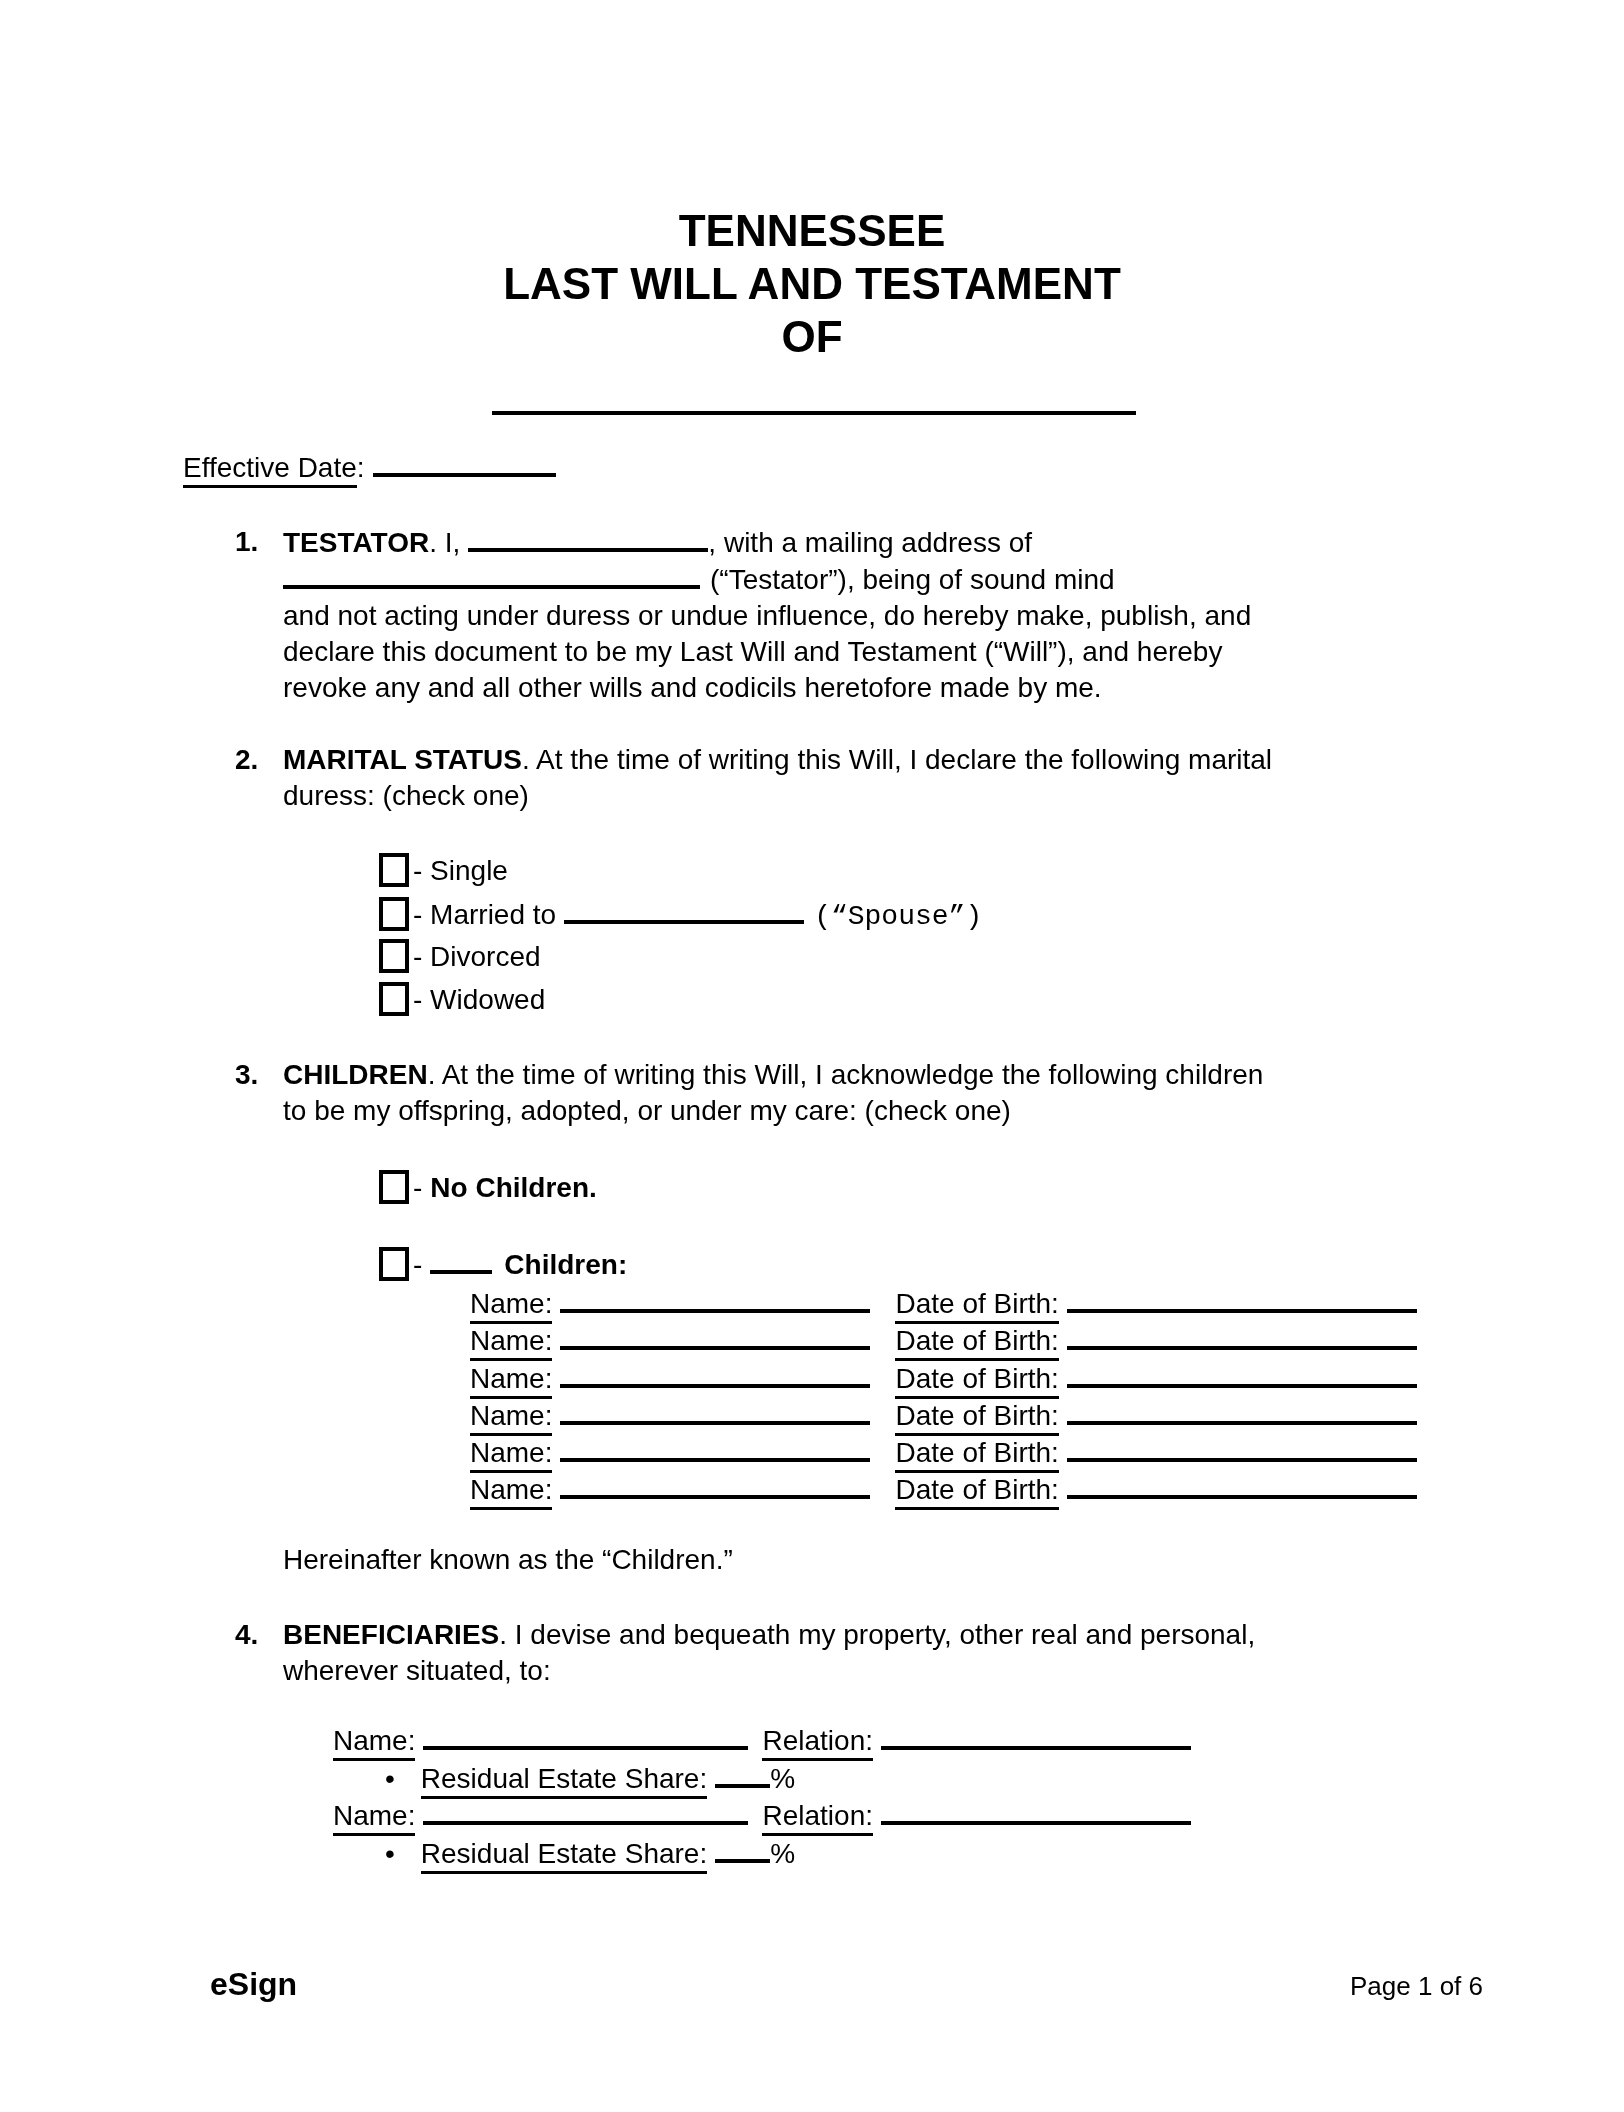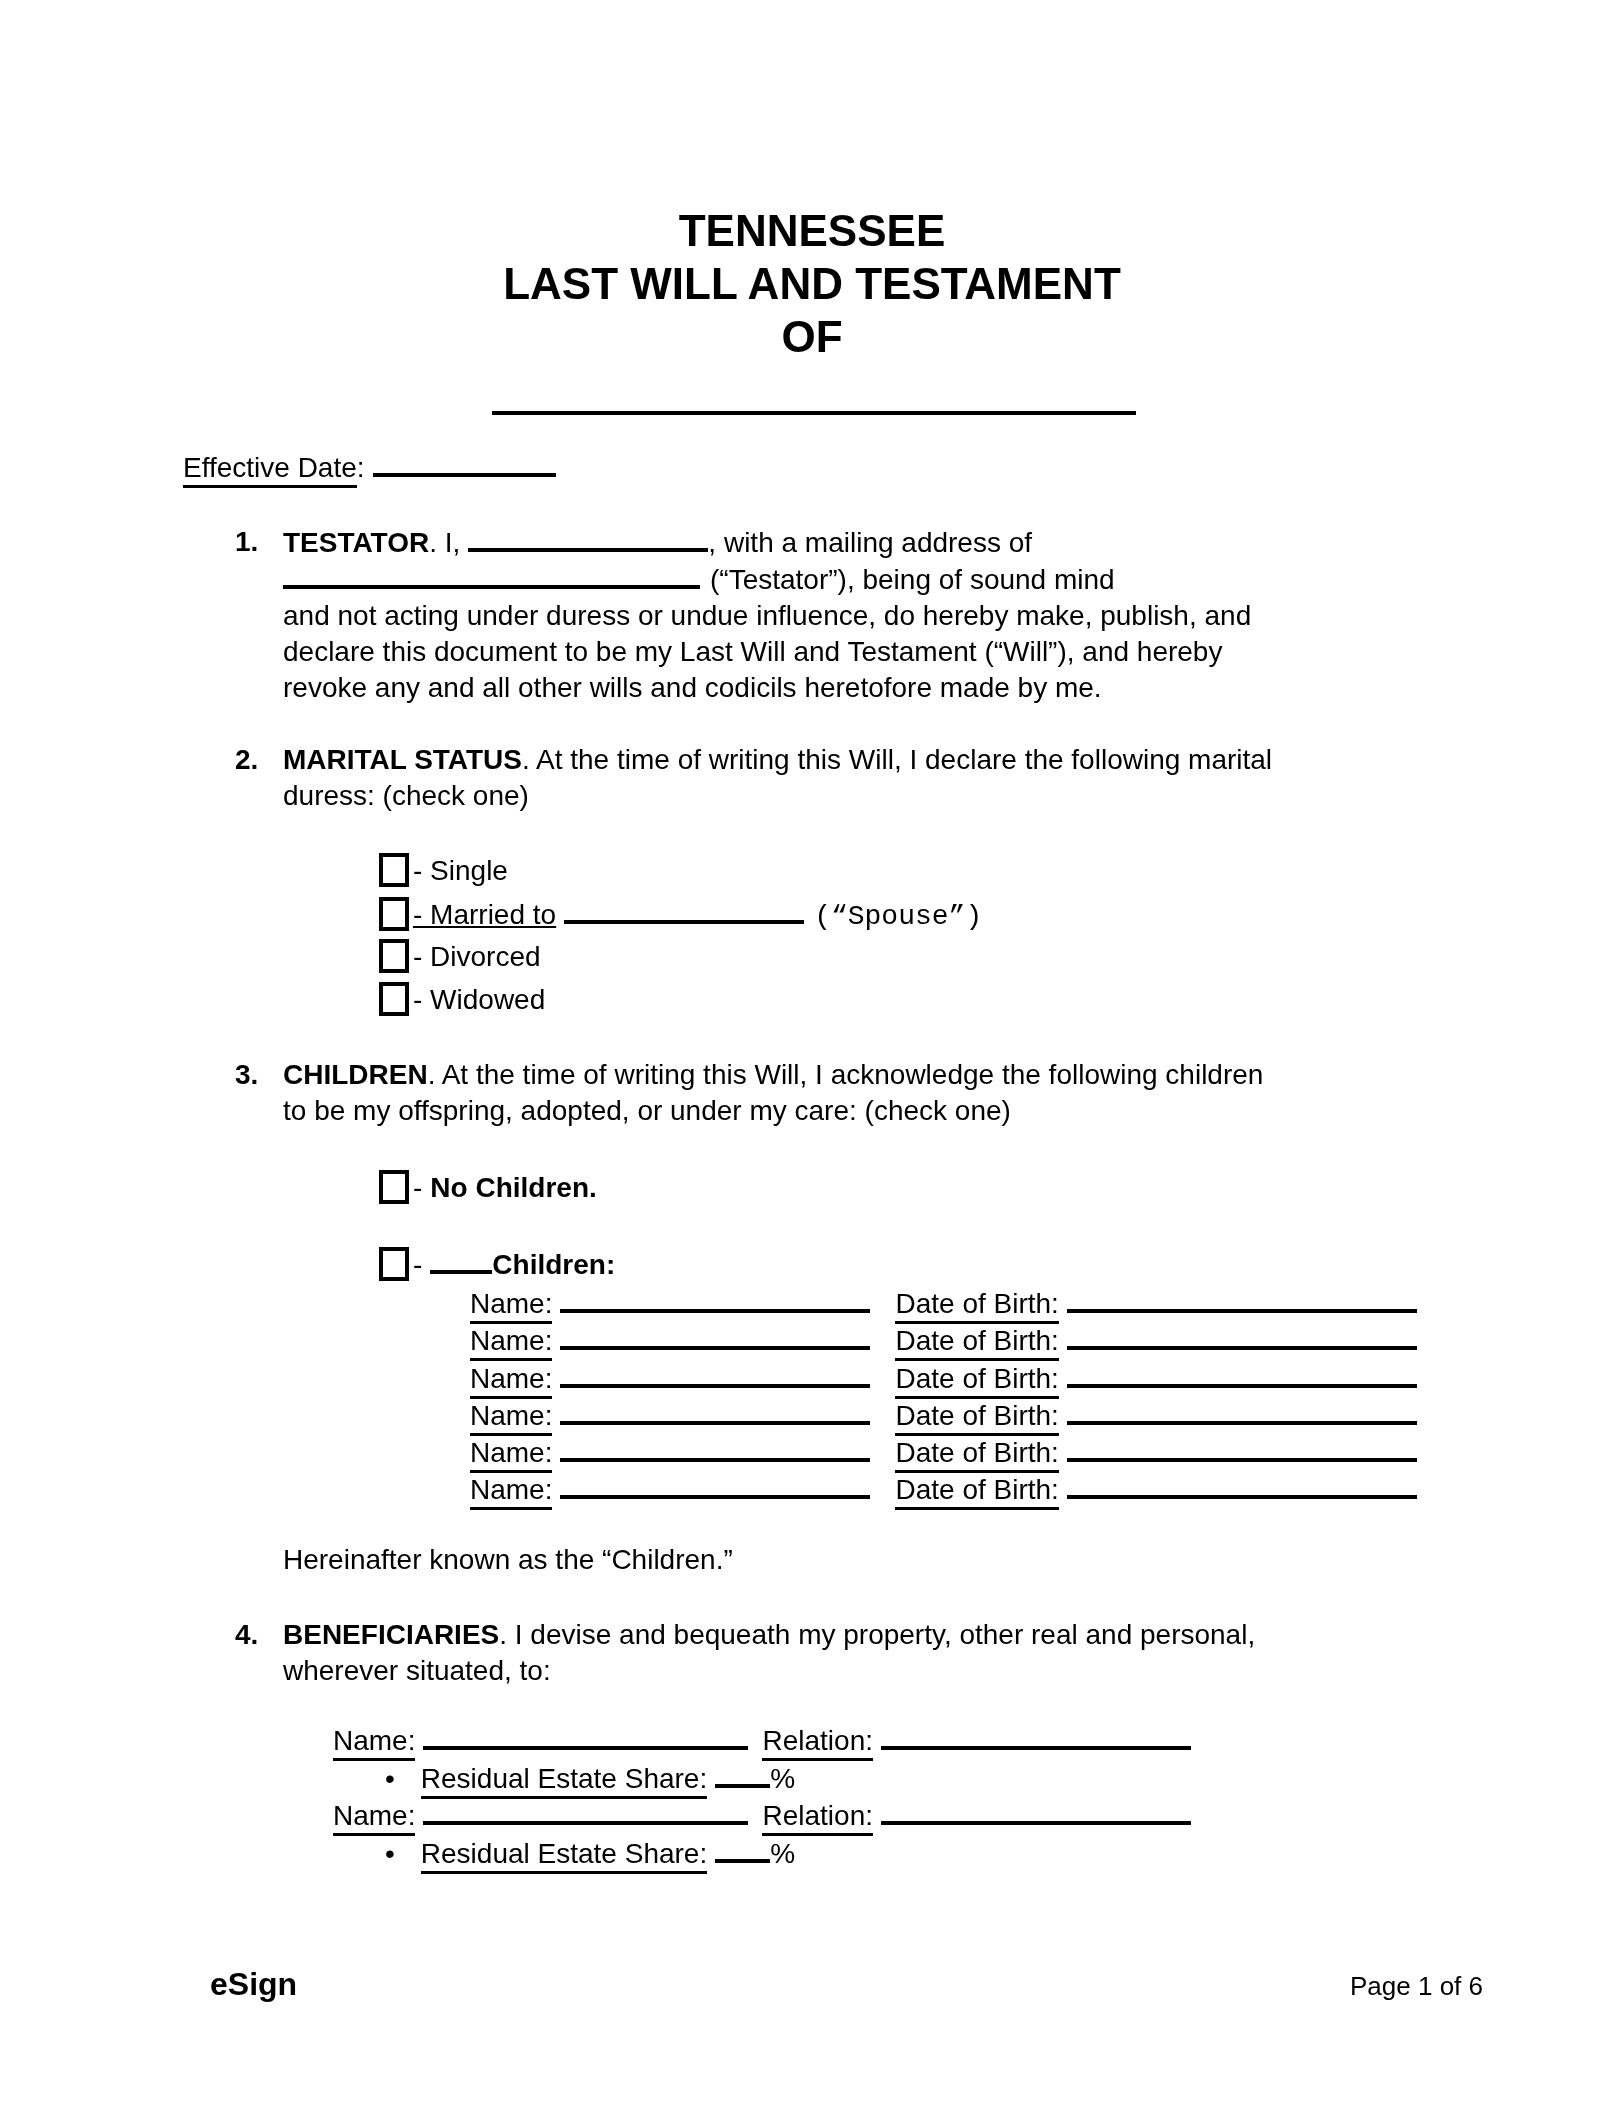--- a/index.html
+++ b/index.html
@@ -63,39 +63,39 @@
   <div class="abs item" style="top:742px;">
     <span class="num">2.</span>
     <div>
       <div><span class="b">MARITAL STATUS</span><span>. At the time of writing this Will, I declare the following marital</span></div>
       <div>duress: (check one)</div>
     </div>
   </div>
 
   <div class="abs" style="top:853px;left:379px;">
     <div class="opt-row"><span class="cb"></span><span style="margin-left:4px;">- Single</span></div>
-    <div class="opt-row"><span class="cb"></span><span style="margin-left:4px;text-decoration:underline;">- Married to</span><span class="blank" style="width:240px;"></span><span style="margin-left:10px;font-family:Liberation Mono, monospace;">(“Spouse”)</span></div>
+    <div class="opt-row"><span class="cb"></span><span style="margin-left:4px;">- Married to</span><span class="blank" style="width:240px;"></span><span style="margin-left:10px;font-family:Liberation Mono, monospace;">(“Spouse”)</span></div>
     <div class="opt-row"><span class="cb"></span><span style="margin-left:4px;">- Divorced</span></div>
     <div class="opt-row"><span class="cb"></span><span style="margin-left:4px;">- Widowed</span></div>
   </div>
 
   <div class="abs item" style="top:1057px;">
     <span class="num">3.</span>
     <div>
       <div><span class="b">CHILDREN</span><span>. At the time of writing this Will, I acknowledge the following children</span></div>
       <div>to be my offspring, adopted, or under my care: (check one)</div>
     </div>
   </div>
 
   <div class="abs opt-row" style="top:1170px;left:379px;">
     <span class="cb"></span><span style="margin-left:4px;">-</span><span class="b" style="margin-left:8px;text-align:right;">No Children.</span>
   </div>
 
   <div class="abs opt-row" style="top:1246px;left:379px;">
-    <span class="cb"></span><span style="margin-left:4px;">-</span><span class="blank" style="width:62px;"></span><span class="b" style="">Children:</span>
+    <span class="cb"></span><span style="margin-left:4px;">-</span><span class="blank" style="width:62px;"></span><span class="b" style="margin-left:12px;">Children:</span>
   </div>
 
   <div class="abs" style="top:1285px;left:470px;">
     <div class="child-row"><span class="ul">Name:</span><span class="blank" style="width:310px;"></span><span class="ul" style="margin-left:25px;">Date of Birth:</span><span class="blank" style="width:350px;"></span></div>
     <div class="child-row"><span class="ul">Name:</span><span class="blank" style="width:310px;"></span><span class="ul" style="margin-left:25px;">Date of Birth:</span><span class="blank" style="width:350px;"></span></div>
     <div class="child-row"><span class="ul">Name:</span><span class="blank" style="width:310px;"></span><span class="ul" style="margin-left:25px;">Date of Birth:</span><span class="blank" style="width:350px;"></span></div>
     <div class="child-row"><span class="ul">Name:</span><span class="blank" style="width:310px;"></span><span class="ul" style="margin-left:25px;">Date of Birth:</span><span class="blank" style="width:350px;"></span></div>
     <div class="child-row"><span class="ul">Name:</span><span class="blank" style="width:310px;"></span><span class="ul" style="margin-left:25px;">Date of Birth:</span><span class="blank" style="width:350px;"></span></div>
     <div class="child-row"><span class="ul">Name:</span><span class="blank" style="width:310px;"></span><span class="ul" style="margin-left:25px;">Date of Birth:</span><span class="blank" style="width:350px;"></span></div>
   </div>

